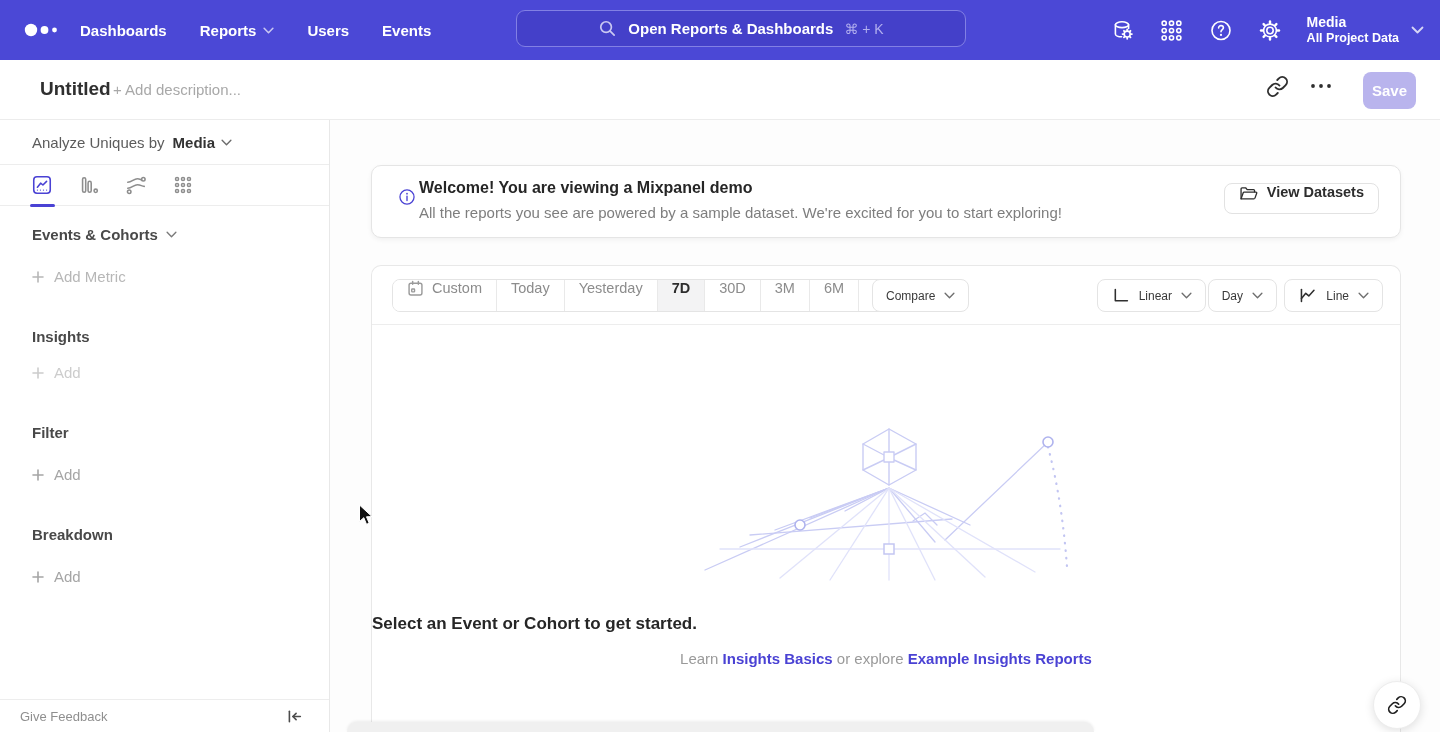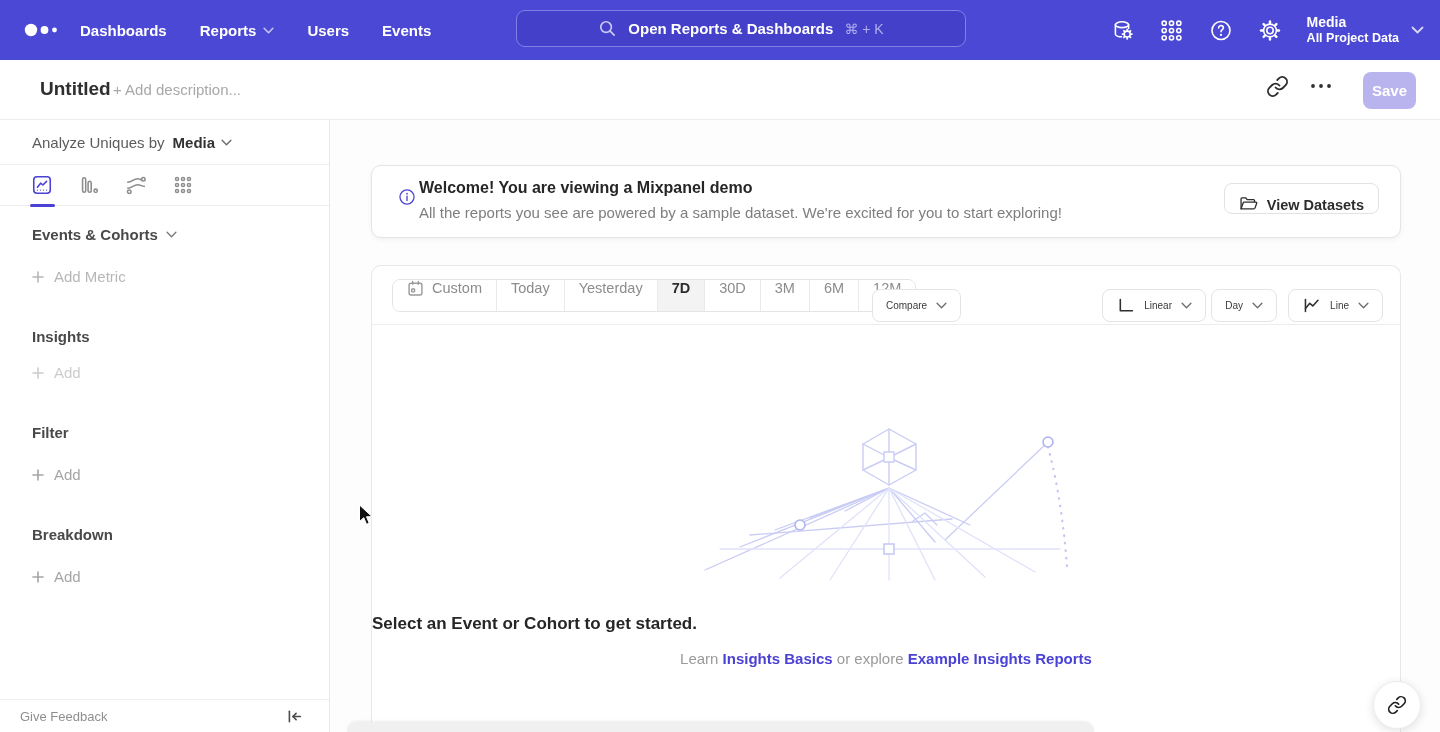--- a/index.html
+++ b/index.html
@@ -52,35 +52,35 @@
   .collapse-ic { width:17px; height:17px; color:#4c4c4c; cursor:pointer; }
 
   
   .main { position:absolute; top:120px; left:330px; width:1110px; height:612px; background:#fdfdfd; }
 
   .banner { position:absolute; left:41px; top:45px; width:1030px; height:73px; background:#fff; border:1px solid #e5e5e5;
             border-radius:10px; box-shadow:0 2px 5px rgba(0,0,0,0.05); }
   .banner .info-ic { position:absolute; left:26px; top:22px; width:18px; height:18px; color:#4a42d4; }
   .banner .b-title { position:absolute; left:47px; top:13px; font-size:16px; font-weight:700; color:#262626; }
   .banner .b-body { position:absolute; left:47px; top:38px; font-size:15px; color:#7e7e7e; }
-  .datasets-btn { position:absolute; right:21px; top:17px; height:31px; display:flex; align-items:flex-end; gap:9px; padding:0 14px;
+  .datasets-btn { position:absolute; right:21px; top:17px; height:31px; display:flex; align-items:flex-start; gap:9px; padding:0 14px;
                   background:#fff; border:1px solid #e2e2e2; border-radius:8px; font-family:inherit; font-size:14.5px; font-weight:600; color:#2d2d2d; cursor:pointer; }
   .datasets-btn .f-ic { width:19px; height:19px; color:#2d2d2d; }
 
   .report-card { position:absolute; left:41px; top:145px; width:1030px; height:468px; background:#fff;
                  border:1px solid #e8e8e8; border-bottom:none; border-radius:10px 10px 0 0; }
   .controls { position:relative; height:59px; border-bottom:1px solid #ededed; }
   .seg-group { position:absolute; left:20px; top:13px; height:33px; display:flex; align-items:stretch;
                border:1px solid #e4e4e4; border-radius:8px; overflow:hidden; background:#fff; }
   .seg { display:flex; align-items:flex-start; gap:8px; padding:0 14px; font-size:14.5px; color:#8c8c8c; cursor:pointer; background:#fff; }
   .seg + .seg { border-left:1px solid #e9e9e9; }
   .seg.selected { background:#f3f3f4; color:#2d2d2d; font-weight:700; }
   .seg .cal-ic { width:17px; height:17px; color:#9a9a9a; }
   .ctl-btn { position:absolute; top:13px; height:33px; display:flex; align-items:center; gap:9px; padding:8px 13px;
-             background:#fff; border:1px solid #e4e4e4; border-radius:8px; font-size:10px; color:#3a3a3a; font-weight:500; cursor:pointer;margin-top:10px; }
+             background:#fff; border:1px solid #e4e4e4; border-radius:8px; font-size:12px; color:#3a3a3a; font-weight:500; cursor:pointer; }
   .ctl-btn .chev { color:#6f6f6f; }
   .ctl-btn .ic { width:19px; height:19px; color:#2f2f2f; }
   .compare-btn { left:500px; }
   .linear-btn { right:194px; }
   .day-btn { right:123px; }
   .line-btn { right:17px; }
 
   .illustration { position:absolute; left:318px; top:158px; width:392px; height:157px; }
   .empty-title { position:absolute; left:0; top:348px; width:100%; text-align:left; font-size:17px; font-weight:700; color:#262626; }
   .empty-sub { position:absolute; left:0; top:384px; width:100%; text-align:center; font-size:15px; color:#9a9a9a; }

